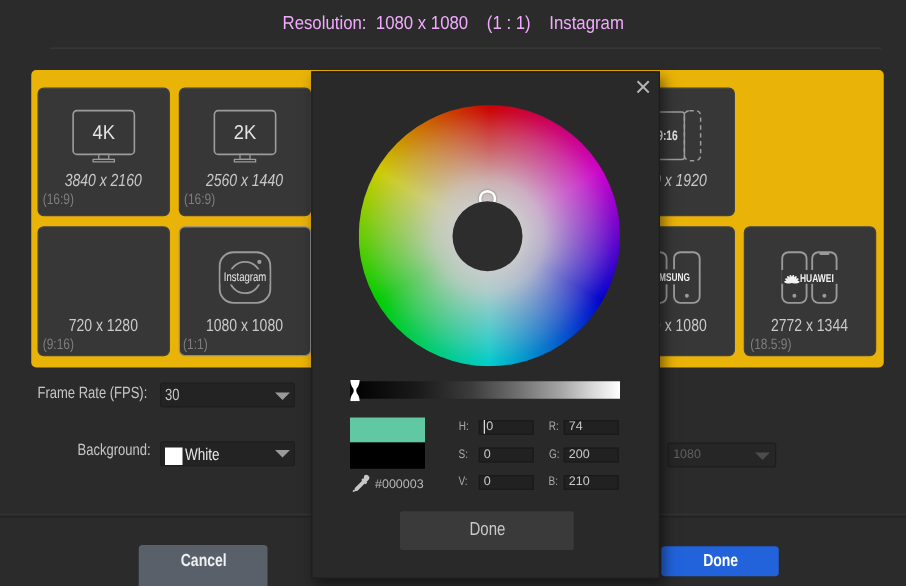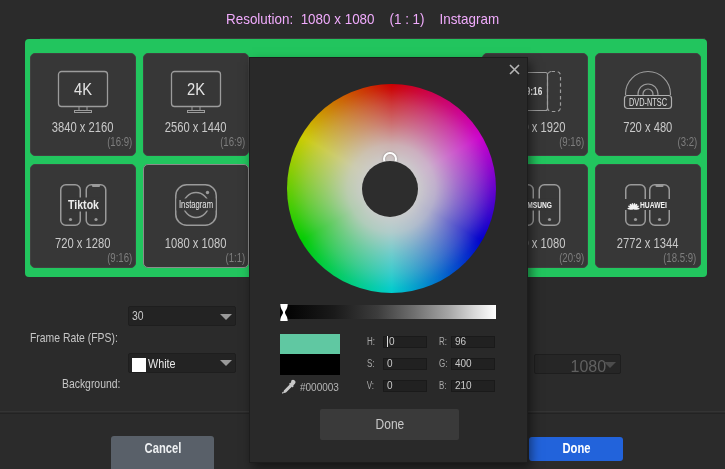--- a/index.html
+++ b/index.html
@@ -8,34 +8,34 @@
   .abs { position:absolute; }
   .cx { display:inline-block; transform:scaleX(0.8); transform-origin:center; white-space:nowrap; }
   .cxl { display:inline-block; transform:scaleX(0.8); transform-origin:left; white-space:nowrap; }
   .cxr { display:inline-block; transform:scaleX(0.8); transform-origin:right; white-space:nowrap; }
 
   
   #title { left:0; top:10px; width:725px; text-align:center; font-size:15px; color:#f0abfc; }
   #titlesep { left:40px; top:38px; width:665px; height:1px; background:#3b3b3b; }
 
   
-  #container { left:25px; top:39px; width:682px; height:238px; background:#22c55e; border-radius:4px; }
+  #container { left:25px; top:56px; width:682px; height:238px; background:#eab308; border-radius:4px; }
   .card { position:absolute; width:106px; background:#373737; border:1px solid #414141; border-radius:5px; }
   .row1 { top:14px; height:103px; }
   .row2 { top:125px; height:104px; }
   .card .res { position:absolute; width:100%; text-align:center; font-size:14px; color:#c9c9c9; }
-  .card .ratio { position:absolute; width:100%; text-align:right; font-size:12px; color:#7e7e7e; }
-  .row1 .res { top:65px; }
+  .card .ratio { position:absolute; width:100%; text-align:left; font-size:12px; color:#7e7e7e; }
+  .row1 .res { top:65px;font-style:italic; }
   .row1 .ratio { top:81px; }
   .row2 .res { top:70px; }
   .row2 .ratio { top:86px; }
   .icon { position:absolute; left:0; width:100%; display:flex; justify-content:center; }
 
   
-  .flabel { font-size:13px; color:#c6c6c6;margin-top:24px; }
+  .flabel { font-size:13px; color:#c6c6c6; }
   .drop { position:absolute; background:#232323; border:1px solid #1e1e1e; border-radius:2px; }
   .tri { position:absolute; width:0; height:0; border-left:6px solid transparent; border-right:6px solid transparent; border-top:6.5px solid #9a9a9a; }
 
   
   #footsep1 { left:0; top:411px; width:725px; height:1px; background:#343434; }
   #footsep2 { left:0; top:413px; width:725px; height:1px; background:#232323; }
   #cancelbtn { left:111px; top:436px; width:103px; height:40px; background:#596069; border-radius:3px; color:#eef0f2; font-size:14px; font-weight:bold; text-align:center; line-height:24px; }
   #donebtn { left:529px; top:437px; width:94px; height:24px; background:#2263db; border-radius:3px; color:#fff; font-size:14px; font-weight:bold; text-align:center; line-height:23px; }
 
   
@@ -97,47 +97,22 @@
         <svg width="60" height="44" viewBox="0 0 60 44">
           <rect x="42.5" y="1.5" width="13" height="40" rx="4" fill="none" stroke="#9c9c9c" stroke-width="1.2" stroke-dasharray="3.5 2.8"></rect>
           <rect x="16.5" y="2.5" width="26" height="38" rx="2" fill="none" stroke="#9c9c9c" stroke-width="1.2"></rect>
           <text x="29" y="25" text-anchor="middle" font-size="11" font-weight="bold" fill="#e6e6e6" font-family="Liberation Sans" textLength="16.5" lengthAdjust="spacingAndGlyphs">9:16</text>
         </svg>
       </div>
       <div class="res"><span class="cx">1080 x 1920</span></div>
       <div class="ratio"><span class="cx">(9:16)</span></div>
     </div>
 
-    <div class="card row1" style="left:570px;">
-      <div class="icon" style="top:14px;">
-        <svg width="52" height="44" viewBox="0 0 52 44">
-          <circle cx="26" cy="26" r="22.5" fill="none" stroke="#9c9c9c" stroke-width="1.2"></circle>
-          <circle cx="26" cy="26" r="10" fill="none" stroke="#9c9c9c" stroke-width="1.2"></circle>
-          <circle cx="26" cy="26" r="5" fill="none" stroke="#9c9c9c" stroke-width="1.2"></circle>
-          <rect x="2" y="27" width="48" height="17" fill="#373737"></rect>
-          <rect x="2.5" y="27.5" width="47" height="13" rx="3" fill="#373737" stroke="#b0b0b0" stroke-width="1.2"></rect>
-          <text x="26" y="37.5" text-anchor="middle" font-size="10" fill="#e0e0e0" font-family="Liberation Sans" textLength="38" lengthAdjust="spacingAndGlyphs">DVD-NTSC</text>
-        </svg>
-      </div>
-      <div class="res"><span class="cx">720 x 480</span></div>
-      <div class="ratio"><span class="cx">(3:2)</span></div>
-    </div>
 
     <div class="card row2" style="left:5px;">
-      <div class="icon" style="top:18px;">
-        <svg width="52" height="44" viewBox="0 0 52 44">
-          <rect x="3.75" y="1.75" width="19.5" height="40.5" rx="5" fill="none" stroke="#9a9a9a" stroke-width="1.5"></rect>
-          <rect x="29.25" y="1.75" width="19.5" height="40.5" rx="5" fill="none" stroke="#9a9a9a" stroke-width="1.5"></rect>
-          <rect x="35" y="1.5" width="8" height="2.5" rx="1" fill="#9a9a9a"></rect>
-          <circle cx="13.5" cy="36.5" r="1.6" fill="#9a9a9a"></circle>
-          <circle cx="39" cy="36.5" r="1.6" fill="#9a9a9a"></circle>
-          <rect x="8" y="14.5" width="37" height="14" fill="#373737"></rect>
-          <text x="26.5" y="25.5" text-anchor="middle" font-size="13.5" font-weight="bold" fill="#ececec" font-family="Liberation Sans" textLength="31" lengthAdjust="spacingAndGlyphs">Tiktok</text>
-        </svg>
-      </div>
       <div class="res"><span class="cx">720 x 1280</span></div>
       <div class="ratio"><span class="cx">(9:16)</span></div>
     </div>
 
     <div class="card row2" style="left:118px; border-color:#8c8c8c;">
       <div class="icon" style="top:18px;">
         <svg width="46" height="44" viewBox="0 0 46 44">
           <rect x="2.75" y="1.75" width="40.5" height="40.5" rx="11" fill="none" stroke="#9a9a9a" stroke-width="1.5"></rect>
           <circle cx="23" cy="22" r="12.5" fill="none" stroke="#9a9a9a" stroke-width="1.5"></circle>
           <circle cx="34.5" cy="9.5" r="1.7" fill="#9a9a9a"></circle>
@@ -200,21 +175,21 @@
     <div class="abs" style="left:3px; top:4px; width:14px; height:14px; background:#fff;"></div>
     <span class="cxl" style="position:absolute; left:18.5px; top:2px; font-size:13.5px; color:#e8e8e8;">White</span>
     <div class="tri" style="right:3px; top:6.5px;"></div>
   </div>
 
   <div id="footsep1" class="abs"></div>
   <div id="footsep2" class="abs"></div>
   <div id="cancelbtn" class="abs"><span class="cx">Cancel</span></div>
   <div id="donebtn" class="abs"><span class="cx">Done</span></div>
   <div class="abs drop" style="left:534px; top:354px; width:87px; height:20px; background:#262626;">
-    <span style="position:absolute; left:3.5px; top:2.5px; font-size:16px; color:#606060;margin-left:32px;">1080</span>
+    <span style="position:absolute; left:3.5px; top:2.5px; font-size:10px; color:#606060;">1080</span>
     <div class="tri" style="right:4px; top:7px; border-top-color:#4c4c4c;"></div>
   </div>
 
   <div id="picker" class="abs">
     <svg id="pclose" class="abs" viewBox="0 0 13 13">
       <path d="M2,2 L11,11 M11,2 L2,11" stroke="#b5b5b5" stroke-width="1.6" fill="none"></path>
     </svg>
     <div id="wheel" class="abs"></div>
     <div id="wheelring" class="abs"></div>
     <div id="wheelhole" class="abs"></div>
@@ -231,20 +206,20 @@
     <div id="hexlabel" class="abs"><span>#000003</span></div>
 
     <div class="abs pfl" style="left:114.5px; top:277.5px;"><span class="cxr">H:</span></div>
     <div class="pinput" style="left:133px; top:278px;"><span style="border-left:1px solid #ddd; padding-left:1px;">0</span></div>
     <div class="abs pfl" style="left:114.5px; top:299.5px;"><span class="cxr">S:</span></div>
     <div class="pinput" style="left:133px; top:300px;">0</div>
     <div class="abs pfl" style="left:114.5px; top:321.5px;"><span class="cxr">V:</span></div>
     <div class="pinput" style="left:133px; top:322px;">0</div>
 
     <div class="abs pfl" style="left:187px; top:277.5px;"><span class="cxr">R:</span></div>
-    <div class="pinput" style="left:201px; top:278px;">96</div>
+    <div class="pinput" style="left:201px; top:278px;">74</div>
     <div class="abs pfl" style="left:187px; top:299.5px;"><span class="cxr">G:</span></div>
-    <div class="pinput" style="left:201px; top:300px;">400</div>
+    <div class="pinput" style="left:201px; top:300px;">200</div>
     <div class="abs pfl" style="left:187px; top:321.5px;"><span class="cxr">B:</span></div>
     <div class="pinput" style="left:201px; top:322px;">210</div>
 
     <div id="pdone" class="abs"><span class="cx">Done</span></div>
   </div>
 
 </body></html>

